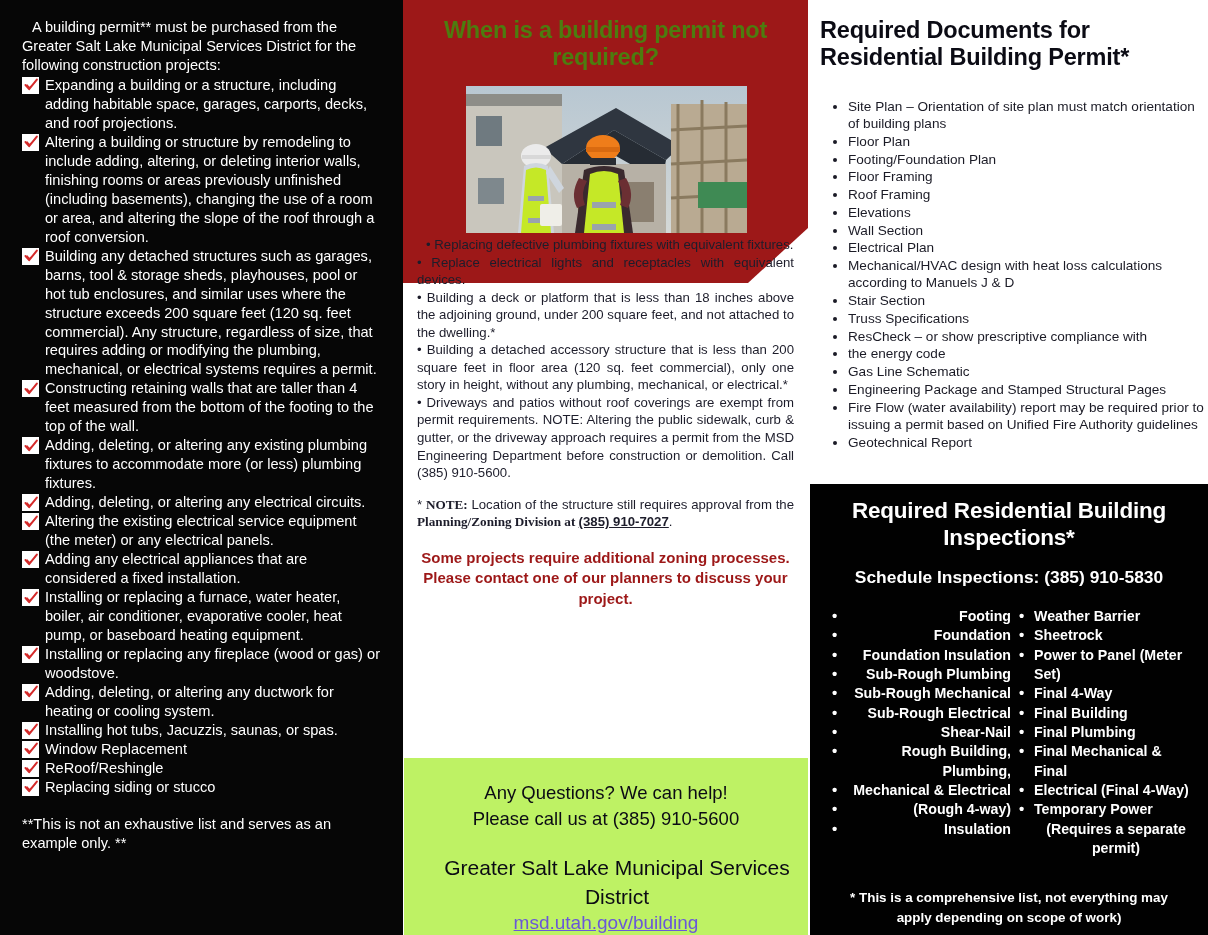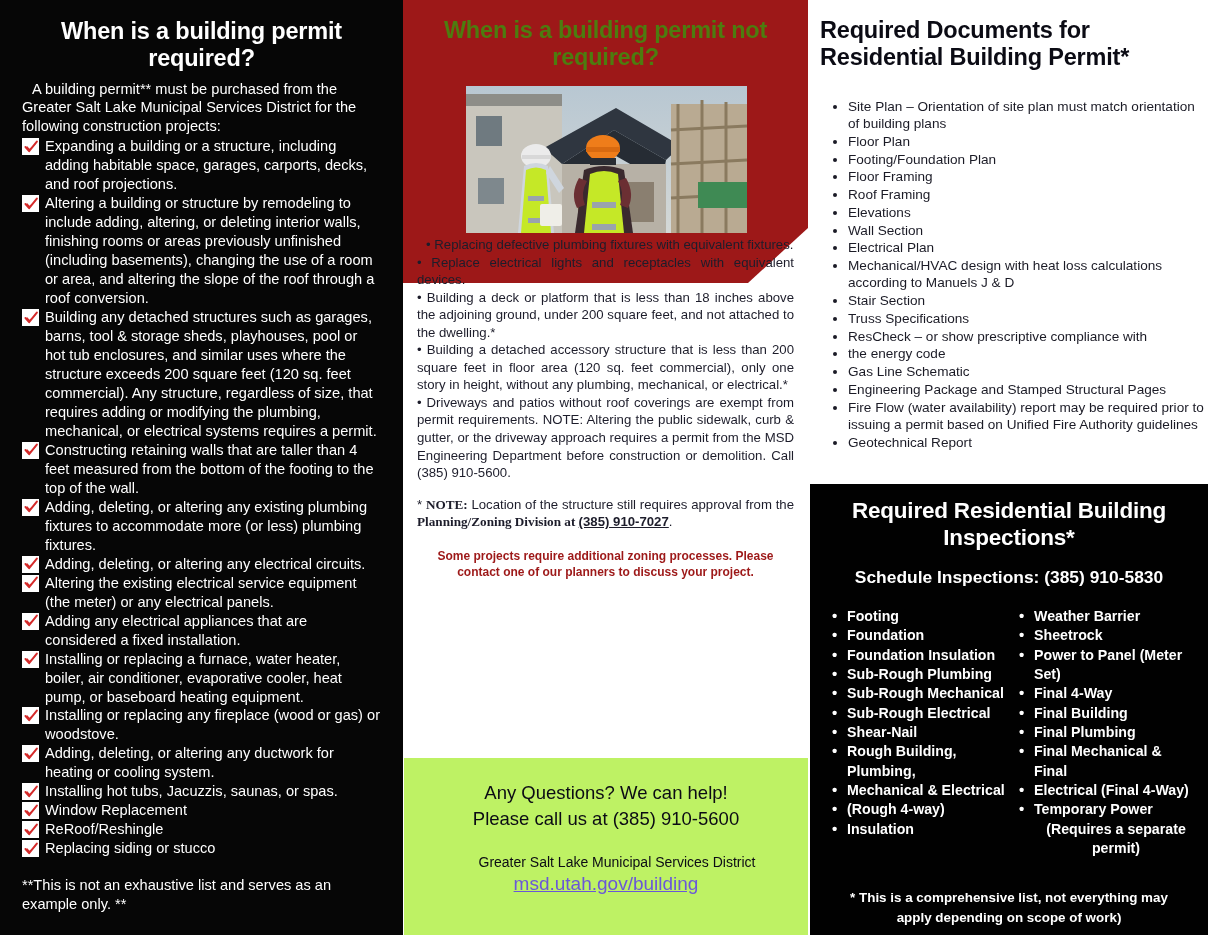--- a/index.html
+++ b/index.html
@@ -68,29 +68,29 @@
     font-size: 13.2px; line-height: 1.33; z-index: 4;
   }
   .mid-body p { margin-bottom: 0px; }
   .mid-body p.just { text-align: justify; }
   .mid-body .ind { text-indent: 9px; }
   .note-block { margin-top: 14px; font-size: 13.2px; line-height:1.33; text-align: justify; }
   .note-block b { font-weight: 700; font-family: Liberation Serif, serif; }
   .ul-link { text-decoration: underline; font-weight: 700; }
   .zoning-note {
     margin-top: 17px; text-align: center; color: #9d1818;
-    font-weight: 700; font-size: 12px; line-height: 1.36;
+    font-weight: 700; font-size: 15px; line-height: 1.36;
   }
   .mid-gray {
     position: absolute; left: 1px; top: 758px; width: 404px; height: 222px;
     background: #bef264; color: #0b0b14;
     padding-top: 22px; text-align: center;
   }
   .gray-l1 { font-size: 18.5px; line-height: 1.42; }
-  .gray-l2 { font-size: 14px; line-height: 1.4; margin-top: 20px; margin-left: 22px; }
+  .gray-l2 { font-size: 21px; line-height: 1.4; margin-top: 20px; margin-left: 22px; }
   .gray-link {
     font-size: 19px; font-weight: 400; color: #6a57d8;
     text-decoration: underline; display: inline-block; margin-top: 1px;
   }
 
   
   .col-right {
     position: absolute; left: 808px; top: 0; width: 400px; height: 935px;
     background: #ffffff;
   }
@@ -114,41 +114,40 @@
     letter-spacing: -0.2px;
   }
   .insp-sched {
     text-align: center; font-size: 17.4px; font-weight: 700; margin-top: 16px;
   }
   .insp-cols {
     display: flex; margin-top: 19px; font-size: 14.2px; line-height: 1.36;
     font-weight: 700;
   }
   .insp-cols ul { list-style: none; }
-  .insp-col-a { width: 196px; padding-left: 10px; }
+  .insp-col-a { width: 196px; padding-left: 10px; text-align: right; }
   .insp-col-b { width: 192px; padding-left: 6px; }
   .insp-li { position: relative; padding-left: 17px; }
   .insp-li::before {
     content: "\2022"; position: absolute; left: 2px; top: -1px; font-size: 15px;
   }
   .insp-li.nobullet { padding-left: 17px; }
   .insp-li.nobullet::before { content: ""; }
   .insp-center { text-align: center; padding-left: 0; }
   .insp-foot {
     margin-top: 30px; text-align: center; font-size: 13.4px;
     font-weight: 700; line-height: 1.5; padding: 0 20px;
   }
 </style>
 </head>
 <body>
 
 <div class="page">
 
   <section class="col-left">
-    <h1 class="h1-left">When is a building permit required?</h1>
     <p class="intro-left">A building permit** must be purchased from the Greater Salt Lake Municipal Services District for the following construction projects:</p>
     <ul class="check-list" id="left-list">
         <li class="check-item"><span class="check-box">
             <svg viewBox="0 0 24 24" aria-hidden="true">
               <path d="M3.5 12.5 L9 18.5 L21.5 3.5 L19 8 L9.3 15.2 L5.8 10.8 Z" fill="#d42a2a"></path>
               <path d="M2.6 12.0 L8.8 19.2 L22 2.8" stroke="#d42a2a" stroke-width="3.4" fill="none" stroke-linecap="round" stroke-linejoin="round"></path>
             </svg>
           </span><span>Expanding a building or a structure, including adding habitable space, garages, carports, decks, and roof projections.</span></li>
         <li class="check-item"><span class="check-box">
             <svg viewBox="0 0 24 24" aria-hidden="true">

